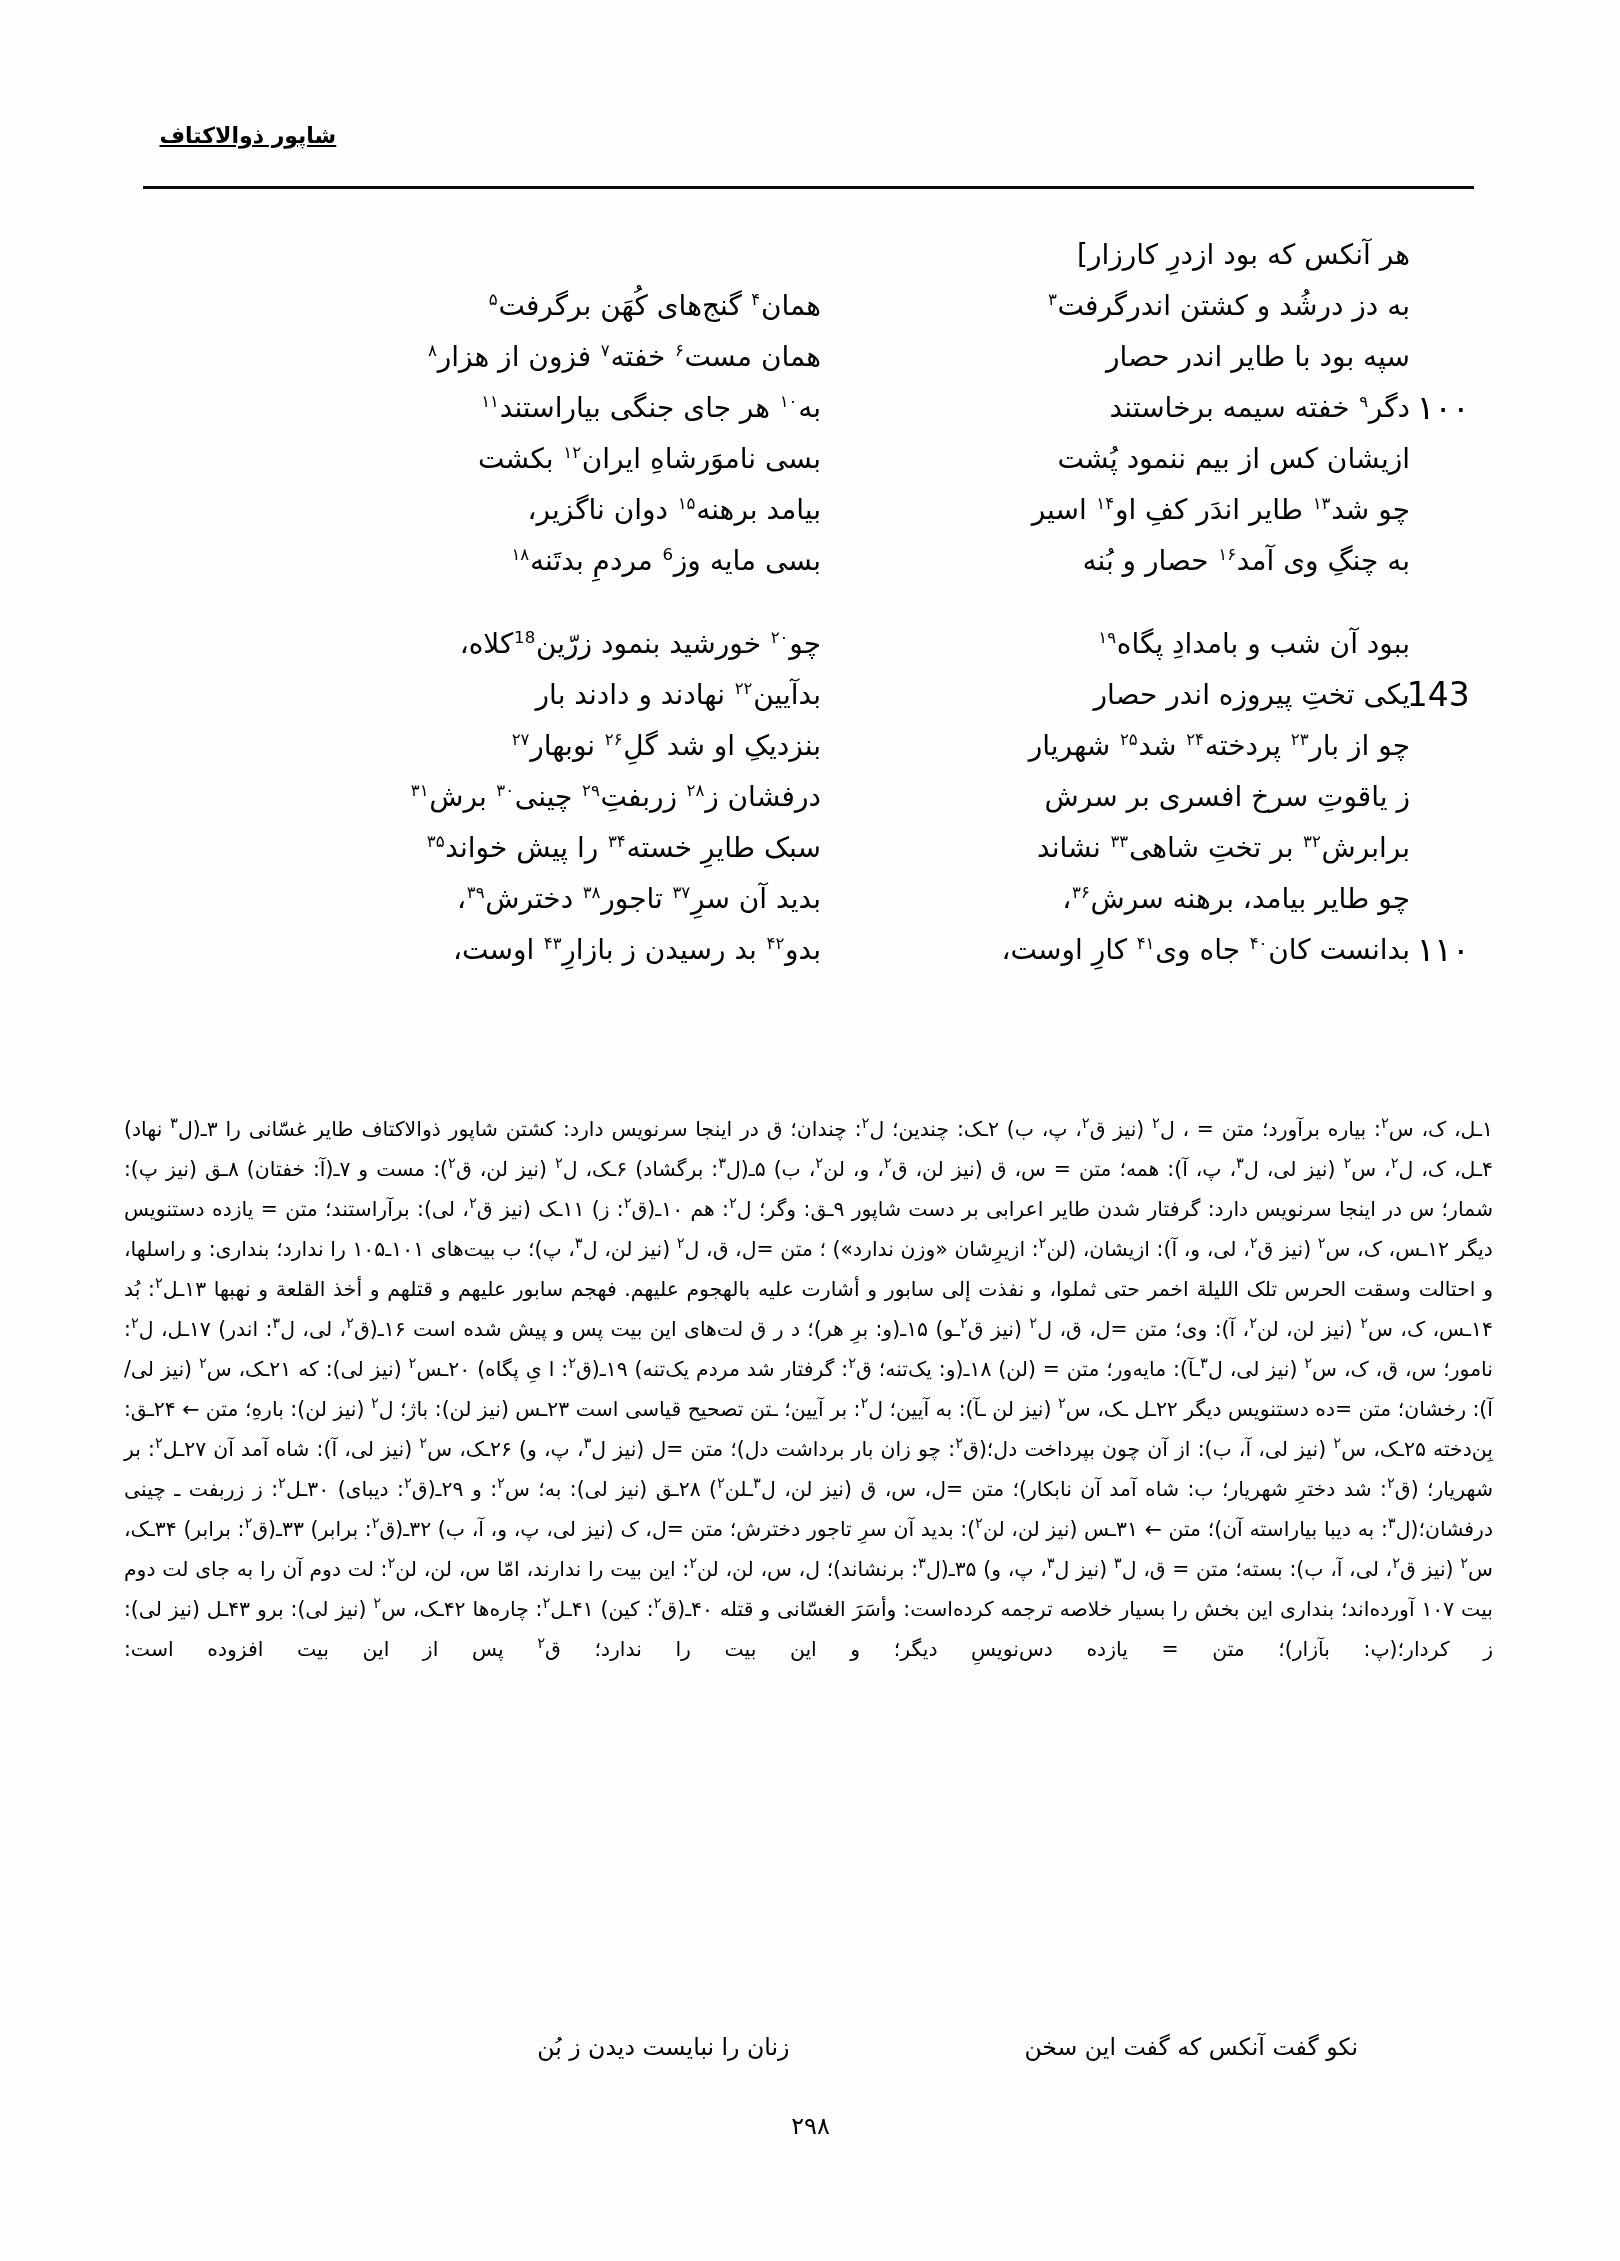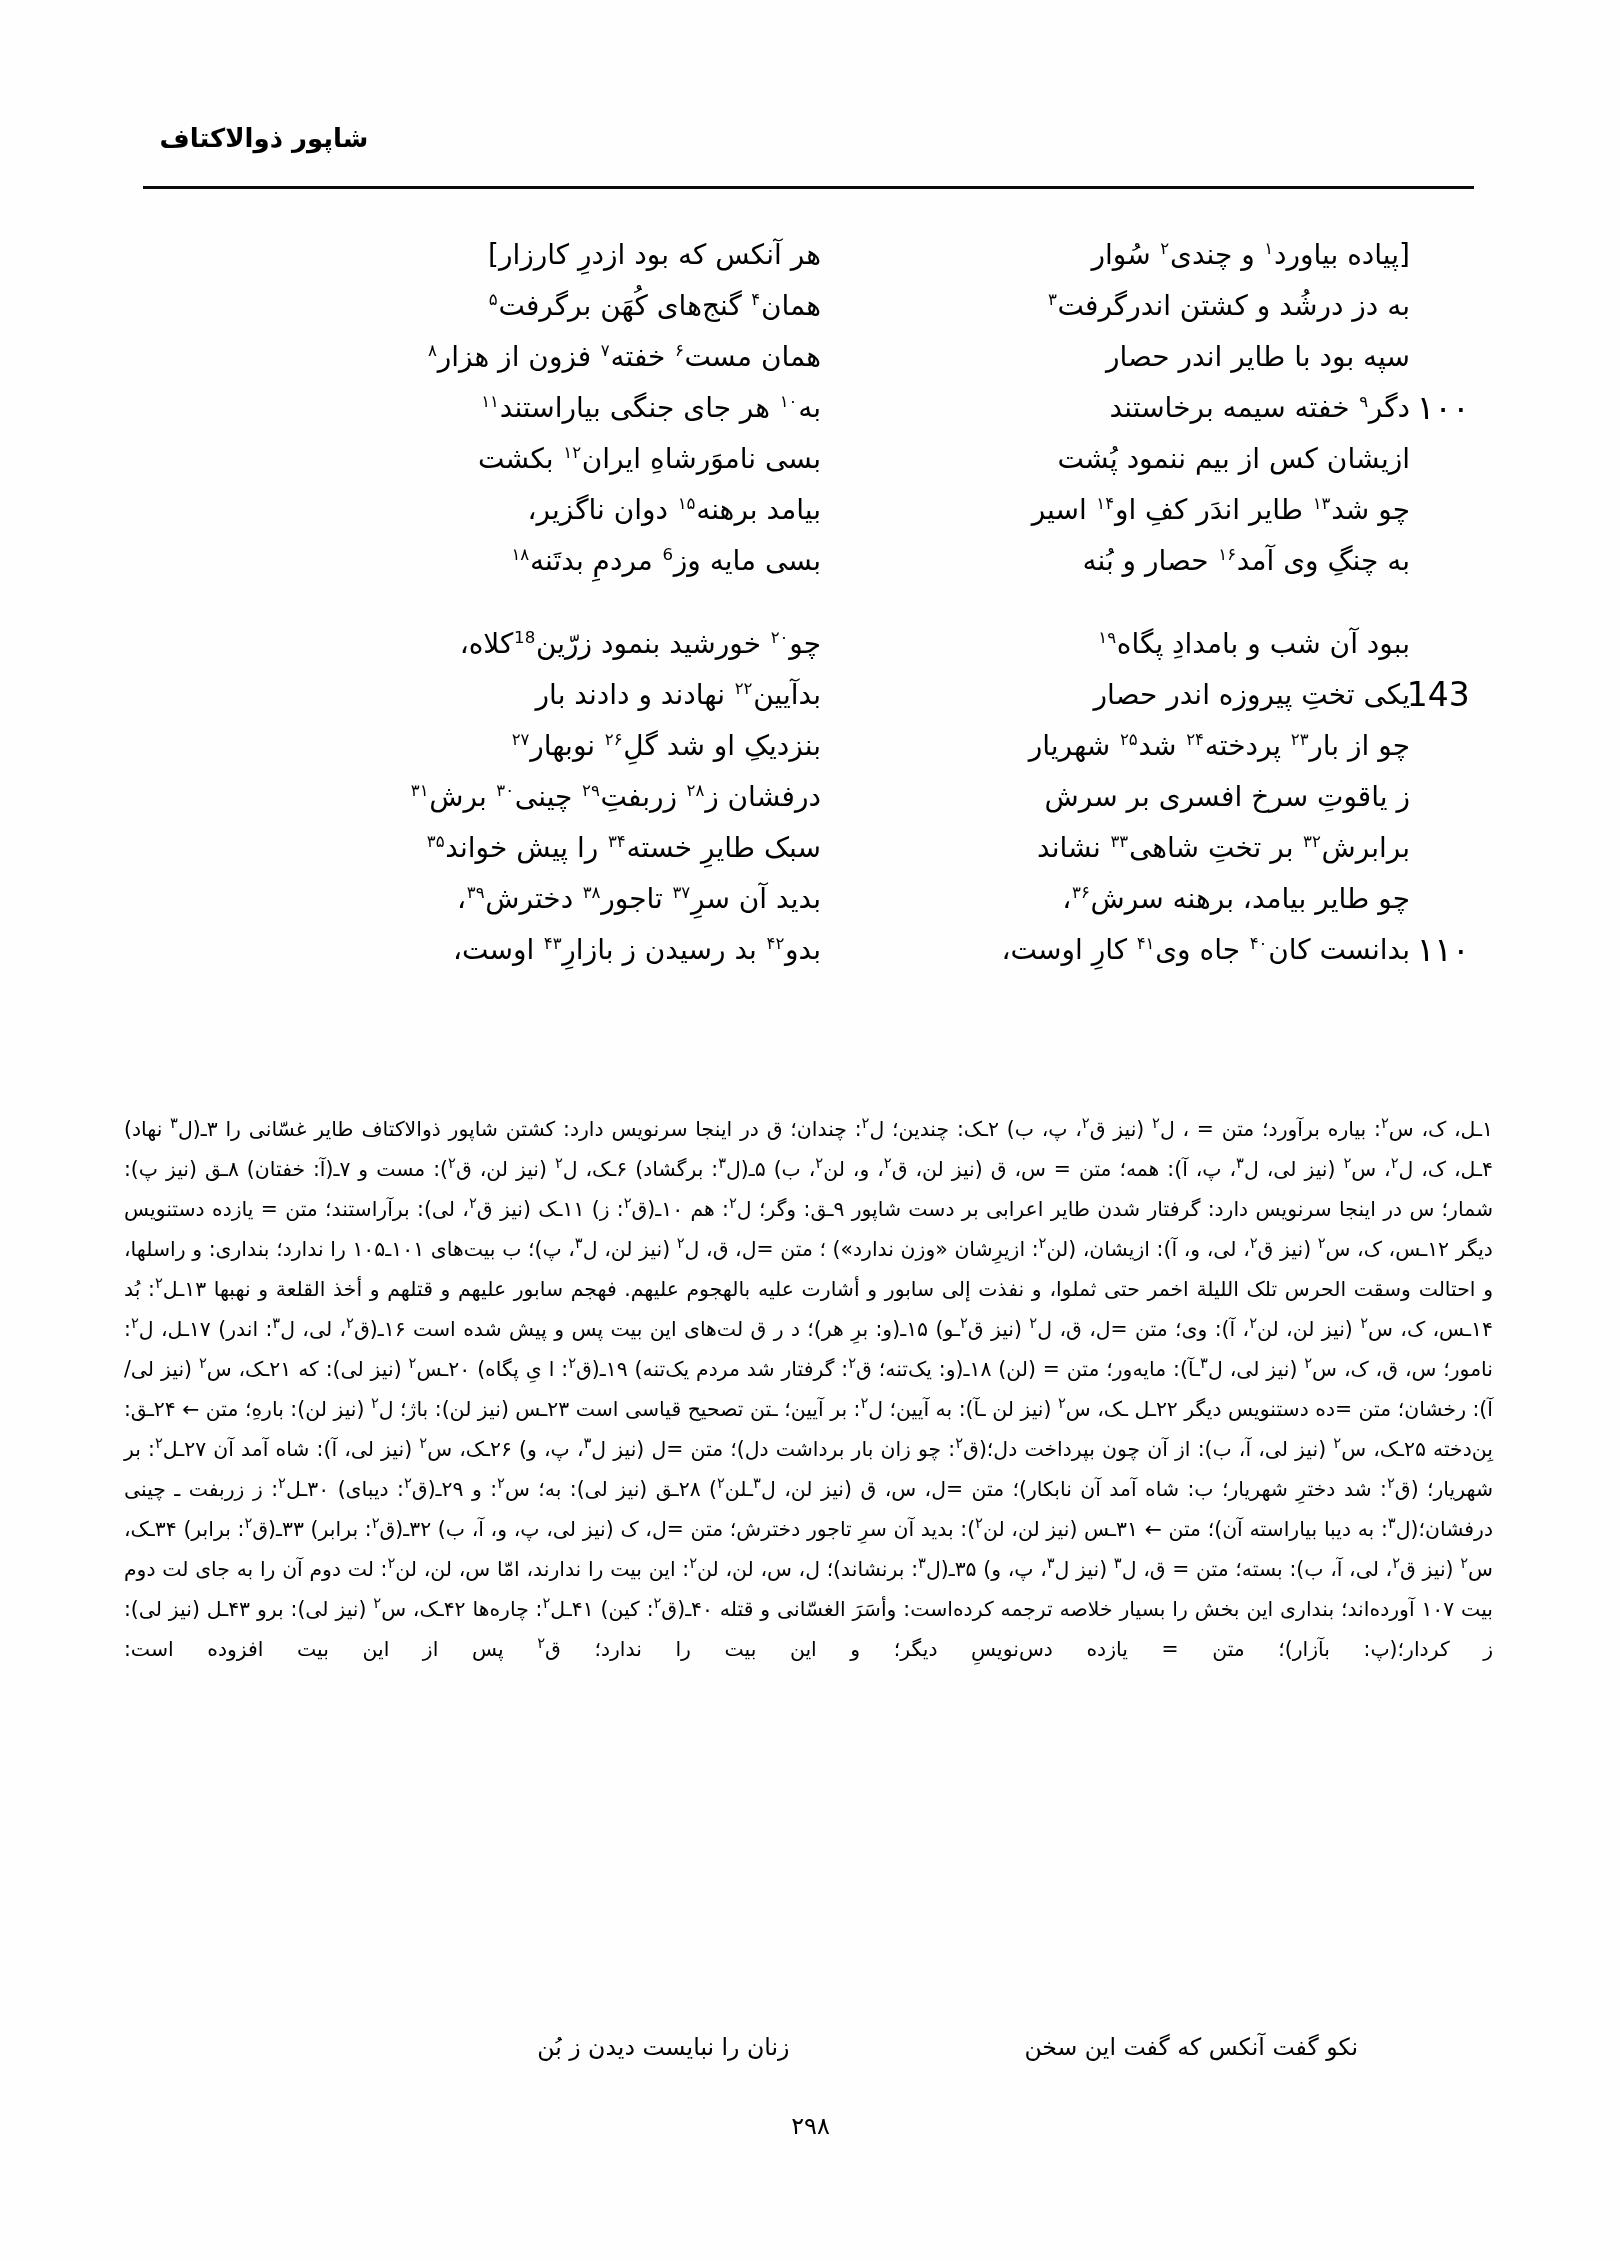--- a/index.html
+++ b/index.html
@@ -27,25 +27,26 @@
   .runhead-wrap {
     position: absolute;
     top: 123px;
     right: 147px;
     left: 147px;
     text-align: left;
     direction: rtl;
   }
   .runhead {
     display: inline-block;
-    font-size: 26px;
+    font-size: 22px;
     font-weight: bold;
     letter-spacing: 0px;
     line-height: 1.2;
     padding-left: 12.5px;
+    text-decoration: underline;
   }
   .rule {
     position: absolute;
     top: 186px;
     right: 147px;
     width: 1331px;
     height: 2.8px;
     background: #0a0a0a;
   }
 
@@ -165,21 +166,20 @@
 
   <div class="runhead-wrap">
     <span class="runhead">شاپور ذوالاکتاف</span>
   </div>
   <div class="rule"></div>
 
   <div class="verses">
       <div class="stanza">
         <div class="bayt">
           <div class="num-gutter"></div>
-          <div class="hemistich first"><span class="spread">[پیاده بیاورد<sup class="fn">۱</sup> و چندی<sup class="fn">۲</sup> سُوار</span></div>
           <div class="hemistich second"><span class="spread">هر آنکس که بود ازدرِ کارزار]</span></div>
         </div>
         <div class="bayt">
           <div class="num-gutter"></div>
           <div class="hemistich first"><span class="spread">به دز درشُد و کشتن اندرگرفت<sup class="fn">۳</sup></span></div>
           <div class="hemistich second"><span class="spread">همان<sup class="fn">۴</sup> گنج‌های کُهَن برگرفت<sup class="fn">۵</sup></span></div>
         </div>
         <div class="bayt">
           <div class="num-gutter"></div>
           <div class="hemistich first"><span class="spread">سپه بود با طایر اندر حصار</span></div>

